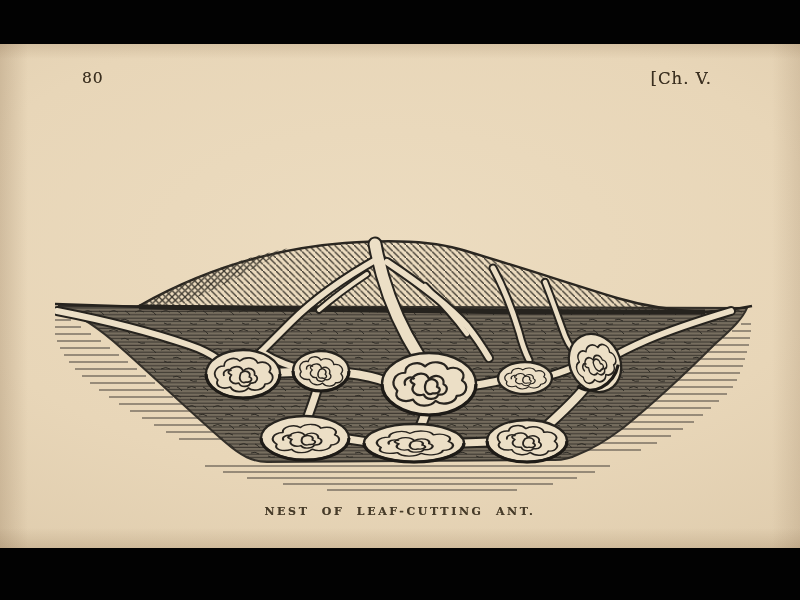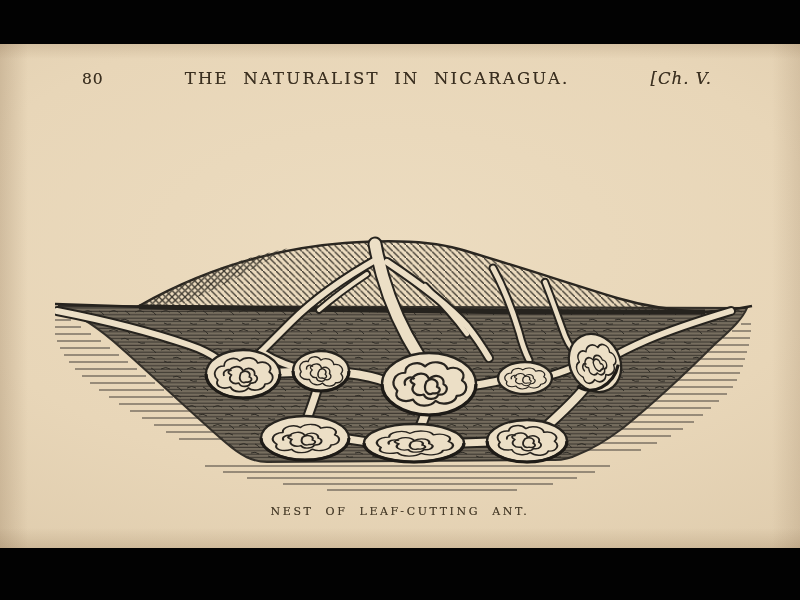--- a/index.html
+++ b/index.html
@@ -13,57 +13,57 @@
   .letterbox.bottom{top:548px;height:52px;}
   .page{
     position:absolute;top:44px;left:0;width:800px;height:504px;
     background:
       linear-gradient(90deg, rgba(110,80,50,.20) 0%, rgba(110,80,50,0) 3.5%, rgba(110,80,50,0) 96.5%, rgba(110,80,50,.14) 100%),
       linear-gradient(180deg, rgba(120,90,55,.16) 0%, rgba(120,90,55,0) 3%, rgba(120,90,55,0) 96%, rgba(120,90,55,.18) 100%),
       radial-gradient(115% 95% at 48% 40%, #ecdcc0 0%, #e8d6b8 48%, #e0cdae 76%, #d3bd9b 100%);
   }
   .header{
     position:absolute;top:25px;left:82px;width:630px;
-    display:flex;justify-content:space-between;align-items:center;
+    display:flex;justify-content:space-between;align-items:flex-start;
     color:#3a2f20;
     text-shadow:0 0 .5px rgba(50,35,15,.55);
   }
   .header .pageno{font-size:15.5px;letter-spacing:1px;}
   .header .title{font-size:16.5px;letter-spacing:2.2px;word-spacing:7px;}
-  .header .chapter{font-size:16.5px;letter-spacing:1px;font-style:italic;}
+  .header .chapter{font-size:16.5px;letter-spacing:1px;}
   .body-text{
     position:absolute;top:72px;left:82px;width:636px;
     font-size:21px;line-height:36px;color:#342a1b;
     text-shadow:0 0 .6px rgba(45,32,14,.5);
   }
   .body-text .line{
     text-align:justify;text-align-last:justify;
     letter-spacing:.3px;white-space:nowrap;
     display:flex;justify-content:space-between;flex-wrap:nowrap;
   }
   
   .body-text .line{display:block;}
   .figure-svg{position:absolute;top:188px;left:55px;width:700px;height:260px;}
   .caption{
     position:absolute;top:461px;left:0;width:800px;text-align:center;
     font-size:11px;letter-spacing:2.6px;word-spacing:6px;color:#463b29;
     text-shadow:0 0 .4px rgba(60,45,25,.5);
+    font-weight:bold;
   }
 </style>
 </head>
 <body>
 
 <div class="letterbox top"></div>
 <div class="letterbox bottom"></div>
 
 <div class="page">
 
   <div class="header">
     <span class="pageno">80</span>
-    <span class="title">THE NATURALIST IN NICARAGUA.</span>
     <span class="chapter">[Ch. V.</span>
   </div>
 
 
   <svg class="figure-svg" viewBox="0 0 700 260" xmlns="http://www.w3.org/2000/svg">
     <defs>
       <pattern id="hatchBack" patternUnits="userSpaceOnUse" width="6.5" height="6.5">
         <path d="M-1,-1 L7.5,7.5" stroke="#3c372e" stroke-width="1.3"></path>
       </pattern>
       <pattern id="hatchFwd" patternUnits="userSpaceOnUse" width="6.5" height="6.5">

